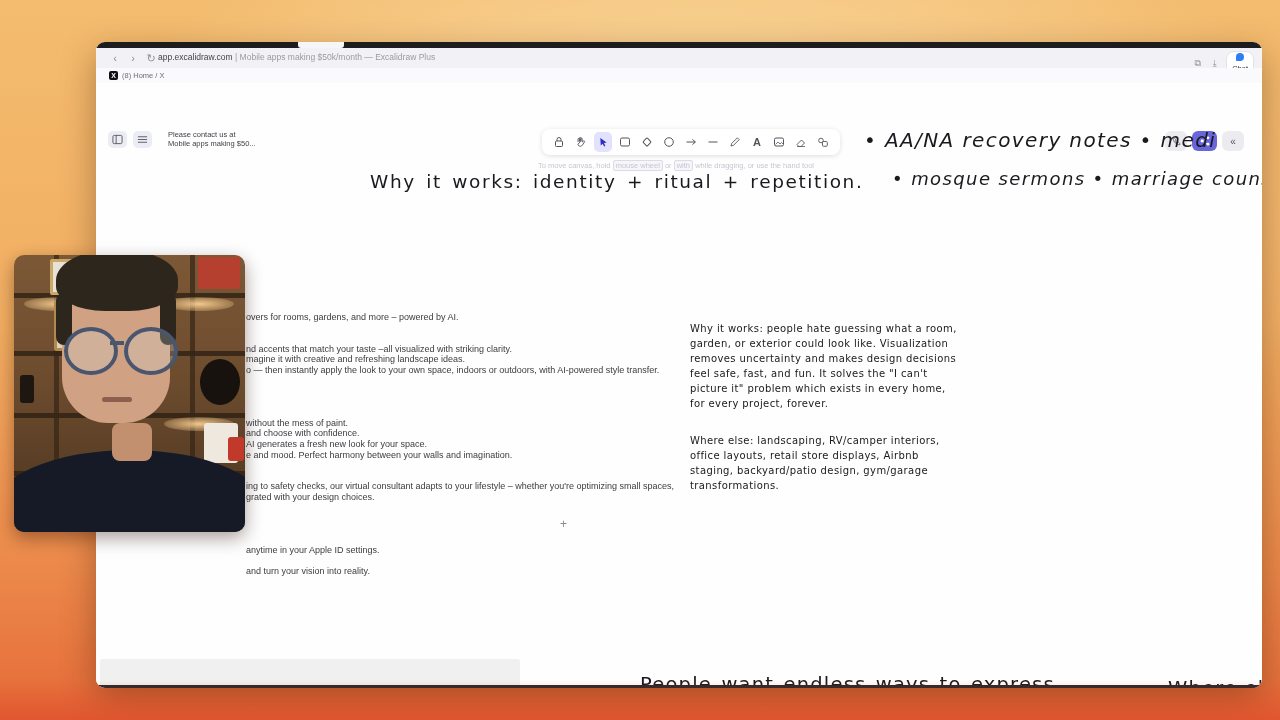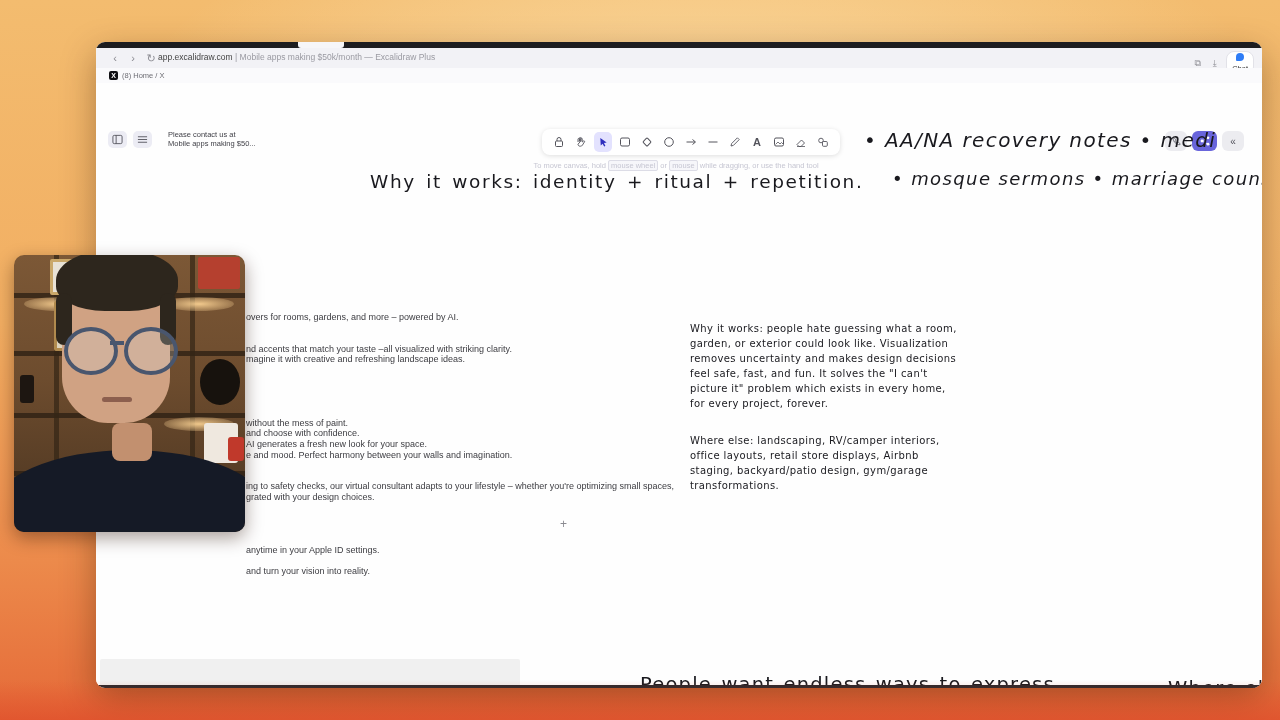--- a/index.html
+++ b/index.html
@@ -212,21 +212,21 @@
               <circle cx="4" cy="4.5" r="2.3" fill="none" stroke="currentColor" stroke-width=".9"></circle>
               <rect x="5.5" y="5.5" width="4.8" height="4.8" rx="1" fill="none" stroke="currentColor" stroke-width=".9"></rect>
             </svg>
         </div>
       </div>
 
       <div class="hintbar">
         <span>To move canvas, hold</span>
         <span class="kbd">mouse wheel</span>
         <span>or</span>
-        <span class="kbd">mouse</span>
+        <span class="kbd">with</span>
         <span>while dragging, or use the hand tool</span>
       </div>
 
       <div class="tr-buttons">
         <div class="tr-btn">
           <svg width="11" height="11" viewBox="0 0 12 12">
               <path d="M2.5 2c2 .3 3 1.3 3.2 3.2L4.5 6c.5 1 1.5 2 2.5 2.5l.8-1.2C9.7 7.5 10.7 8.5 11 10.5c-4.5.5-9-4-8.5-8.5z" fill="none" stroke="#55555e" stroke-width=".9" transform="scale(.9)"></path>
             </svg>
         </div>
         <div class="tr-btn share">
@@ -243,20 +243,21 @@
         </div>
       </div>
 
       <div class="hand bullets1">• AA/NA recovery notes • medi</div>
       <div class="hand bullets2">• mosque sermons  • marriage couns</div>
       <div class="hand heading">Why it works: identity + ritual + repetition.</div>
 
       <div class="doc-line" style="top:229px">overs for rooms, gardens, and more – powered by AI.</div>
       <div class="doc-line" style="top:261px">nd accents that match your taste –all visualized with striking clarity.</div>
       <div class="doc-line" style="top:271px">magine it with creative and refreshing landscape ideas.</div>
+      <div class="doc-line" style="top:282px">o — then instantly apply the look to your own space, indoors or outdoors, with AI-powered style transfer.</div>
       <div class="doc-line" style="top:335px">without the mess of paint.</div>
       <div class="doc-line" style="top:345px">and choose with confidence.</div>
       <div class="doc-line" style="top:356px">AI generates a fresh new look for your space.</div>
       <div class="doc-line" style="top:367px">e and mood. Perfect harmony between your walls and imagination.</div>
       <div class="doc-line" style="top:398px">ing to safety checks, our virtual consultant adapts to your lifestyle – whether you're optimizing small spaces,</div>
       <div class="doc-line" style="top:409px">grated with your design choices.</div>
       <div class="doc-line" style="top:462px">anytime in your Apple ID settings.</div>
       <div class="doc-line" style="top:483px">and turn your vision into reality.</div>
 
       <div class="hand para why">Why it works: people hate guessing what a room, garden, or exterior could look like. Visualization removes uncertainty and makes design decisions feel safe, fast, and fun. It solves the "I can't picture it" problem which exists in every home, for every project, forever.</div>

